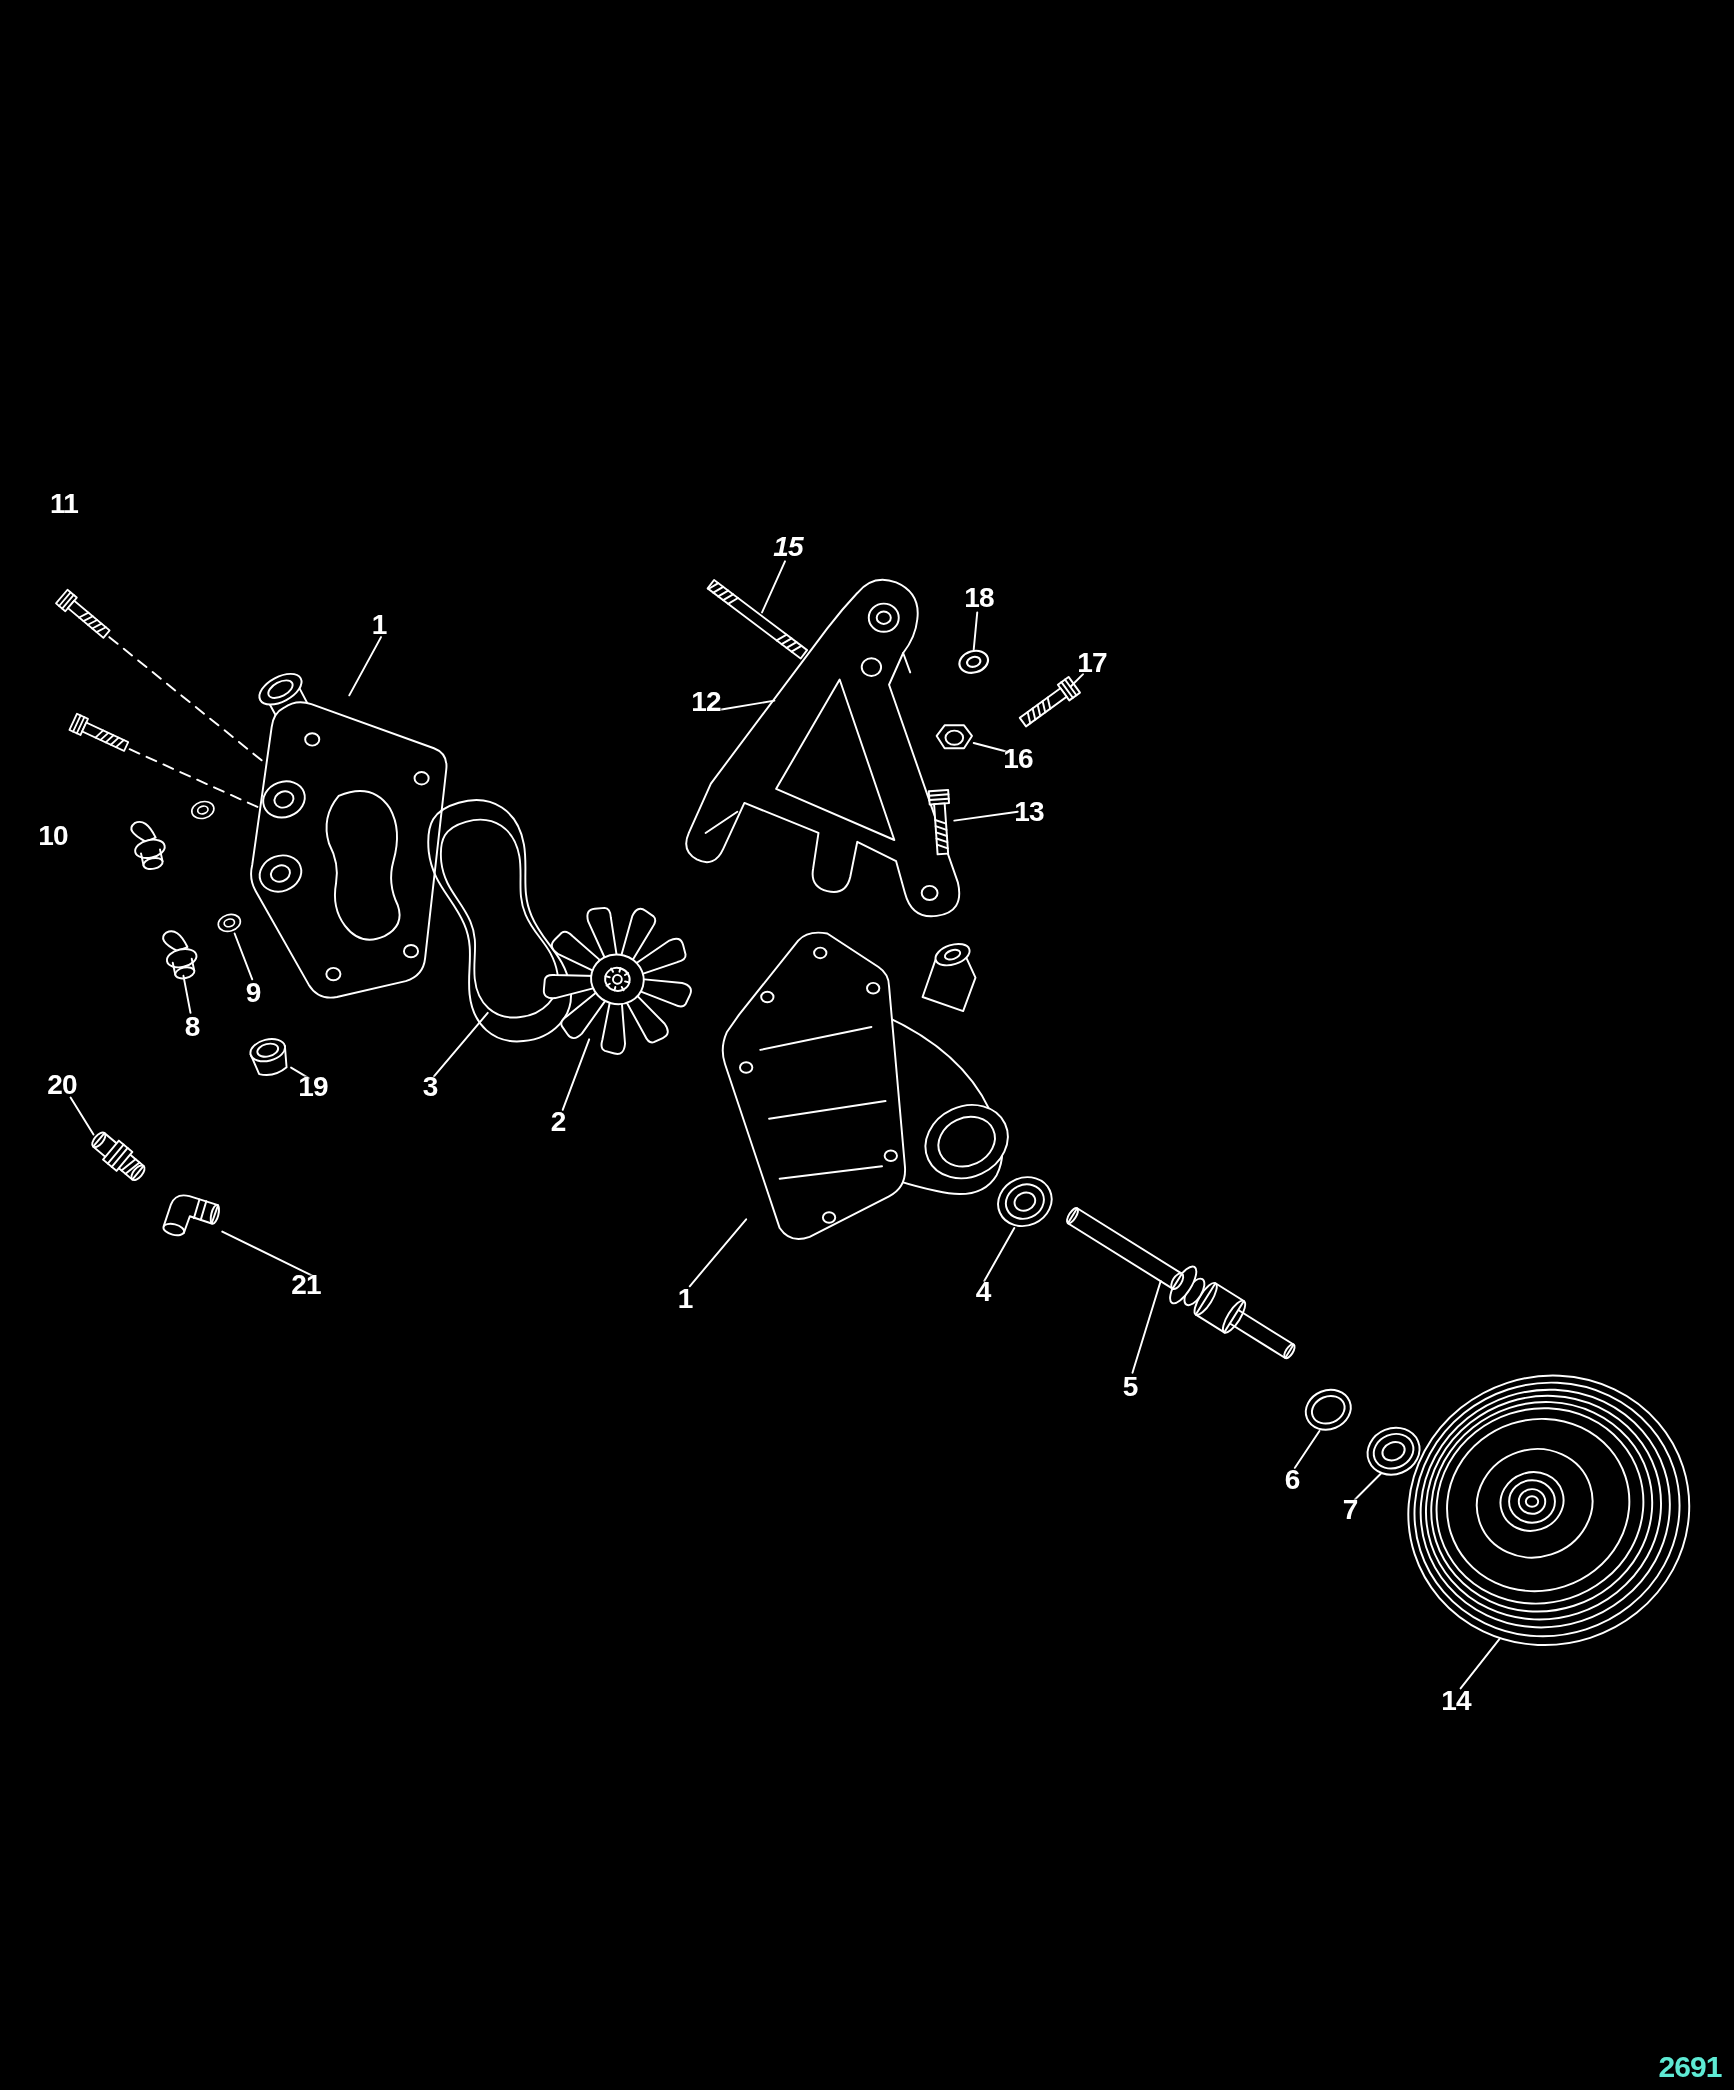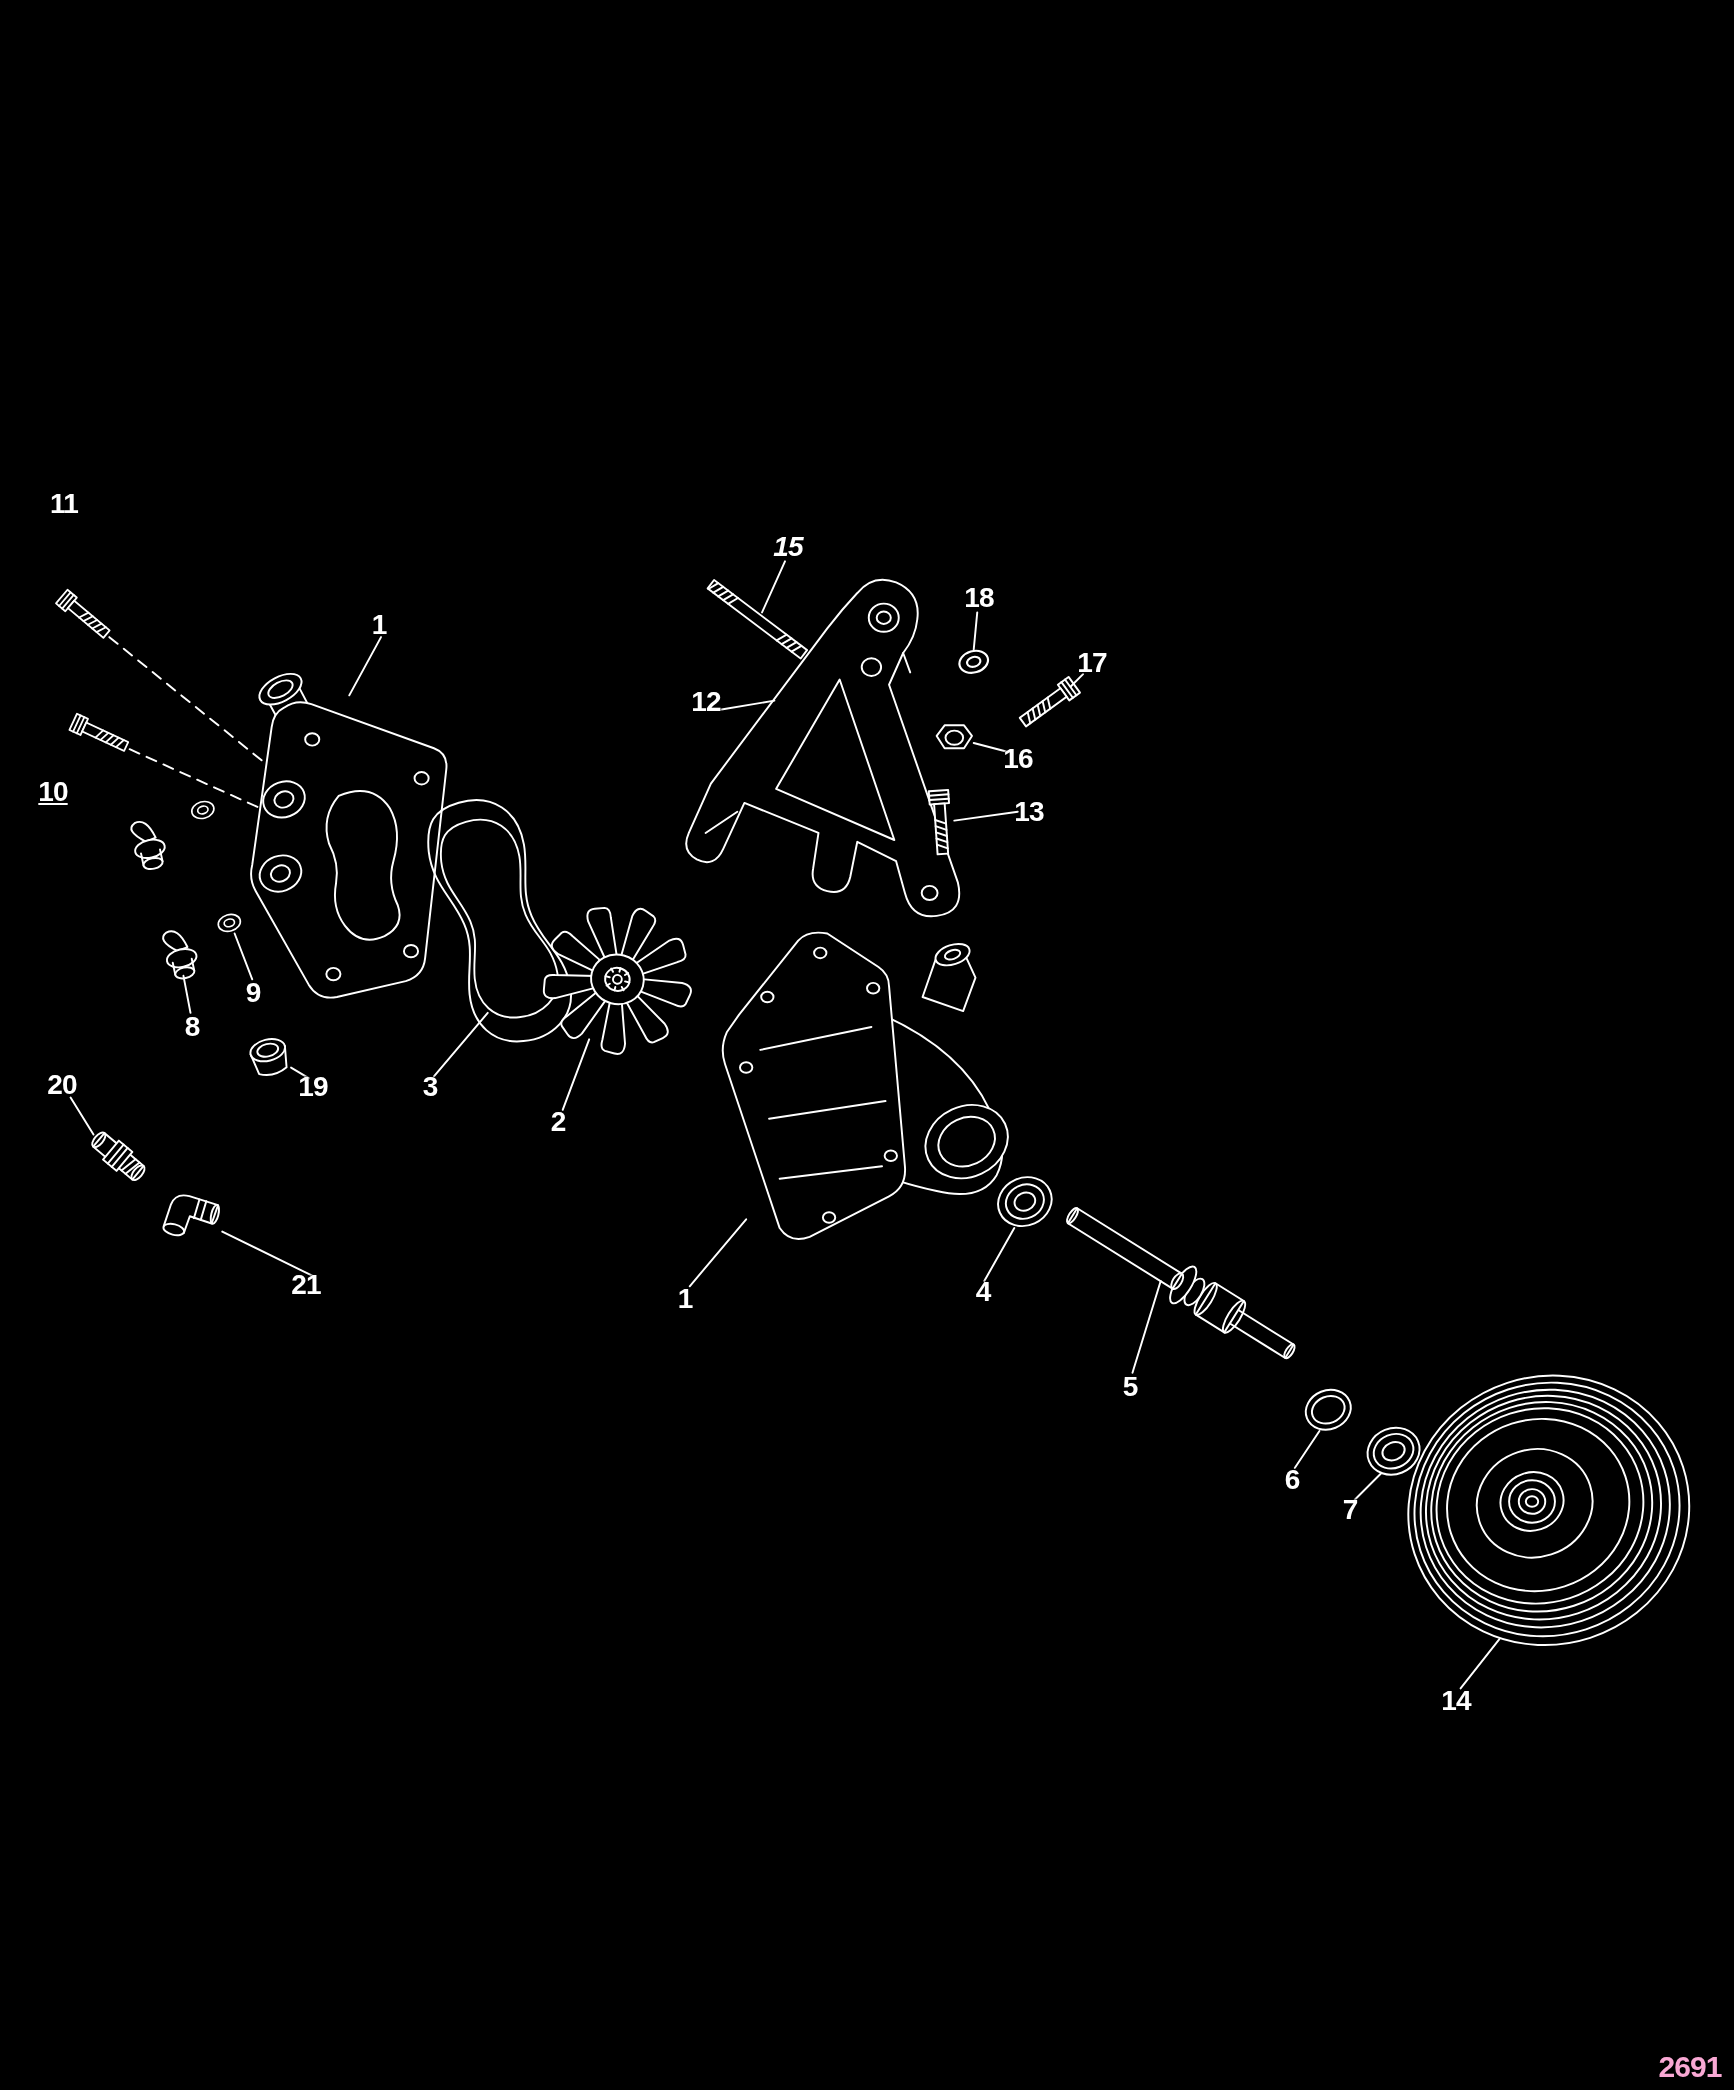--- a/index.html
+++ b/index.html
@@ -19,21 +19,21 @@
     color:#fff;
     font-weight:bold;
     font-size:28px;
     letter-spacing:-0.9px;
     text-shadow:0 0 3.5px #000,0 0 1.8px #000;
     white-space:nowrap;
   }
   .drawing-number{
     position:absolute;
     right:12.4px;bottom:7px;
-    color:#f9a8d4;
+    color:#5eead4;
     font-weight:bold;
     font-size:30px;
     letter-spacing:-0.9px;
   }
 </style>
 </head>
 <body>
 
 <div class="stage">
 
@@ -250,21 +250,21 @@
 
 <div id="callout-layer">
       <div class="callout" style="left: 64px; top: 504px;">11</div>
       <div class="callout" style="left: 379px; top: 625px;">1</div>
       <div class="callout" style="left: 788px; top: 547px; font-style: italic;">15</div>
       <div class="callout" style="left: 979px; top: 598px;">18</div>
       <div class="callout" style="left: 1092px; top: 663px;">17</div>
       <div class="callout" style="left: 706px; top: 702px;">12</div>
       <div class="callout" style="left: 1018px; top: 759px;">16</div>
       <div class="callout" style="left: 1029px; top: 812px;">13</div>
-      <div class="callout" style="left: 53px; top: 792px; text-decoration: underline;">10</div>
+      <div class="callout" style="left: 53px; top: 836px;">10</div>
       <div class="callout" style="left: 192px; top: 1027px;">8</div>
       <div class="callout" style="left: 253px; top: 993px;">9</div>
       <div class="callout" style="left: 313px; top: 1087px; text-align: center;">19</div>
       <div class="callout" style="left: 430px; top: 1087px;">3</div>
       <div class="callout" style="left: 558px; top: 1122px;">2</div>
       <div class="callout" style="left: 62px; top: 1085px;">20</div>
       <div class="callout" style="left: 306px; top: 1285px;">21</div>
       <div class="callout" style="left: 685px; top: 1299px;">1</div>
       <div class="callout" style="left: 983px; top: 1292px;">4</div>
       <div class="callout" style="left: 1130px; top: 1387px;">5</div>

